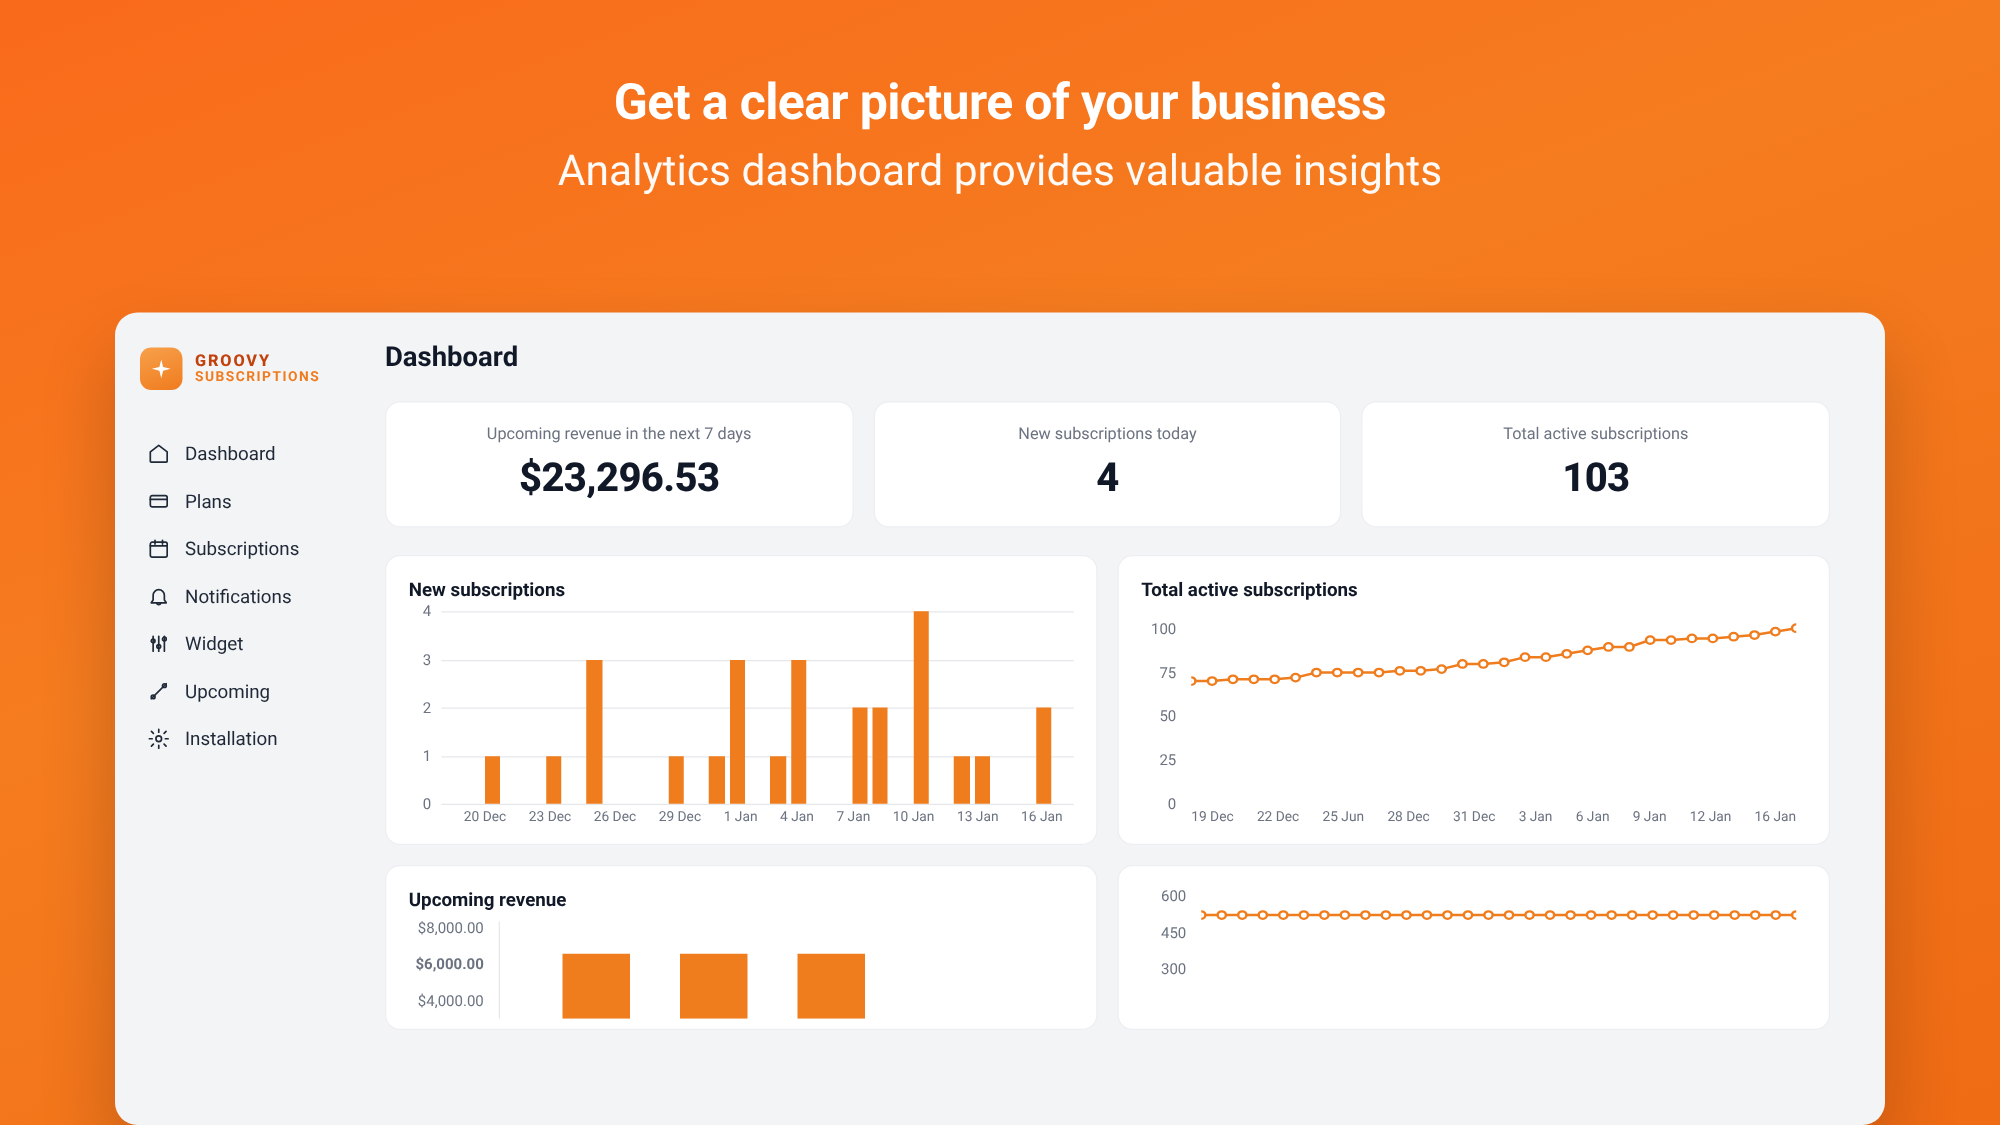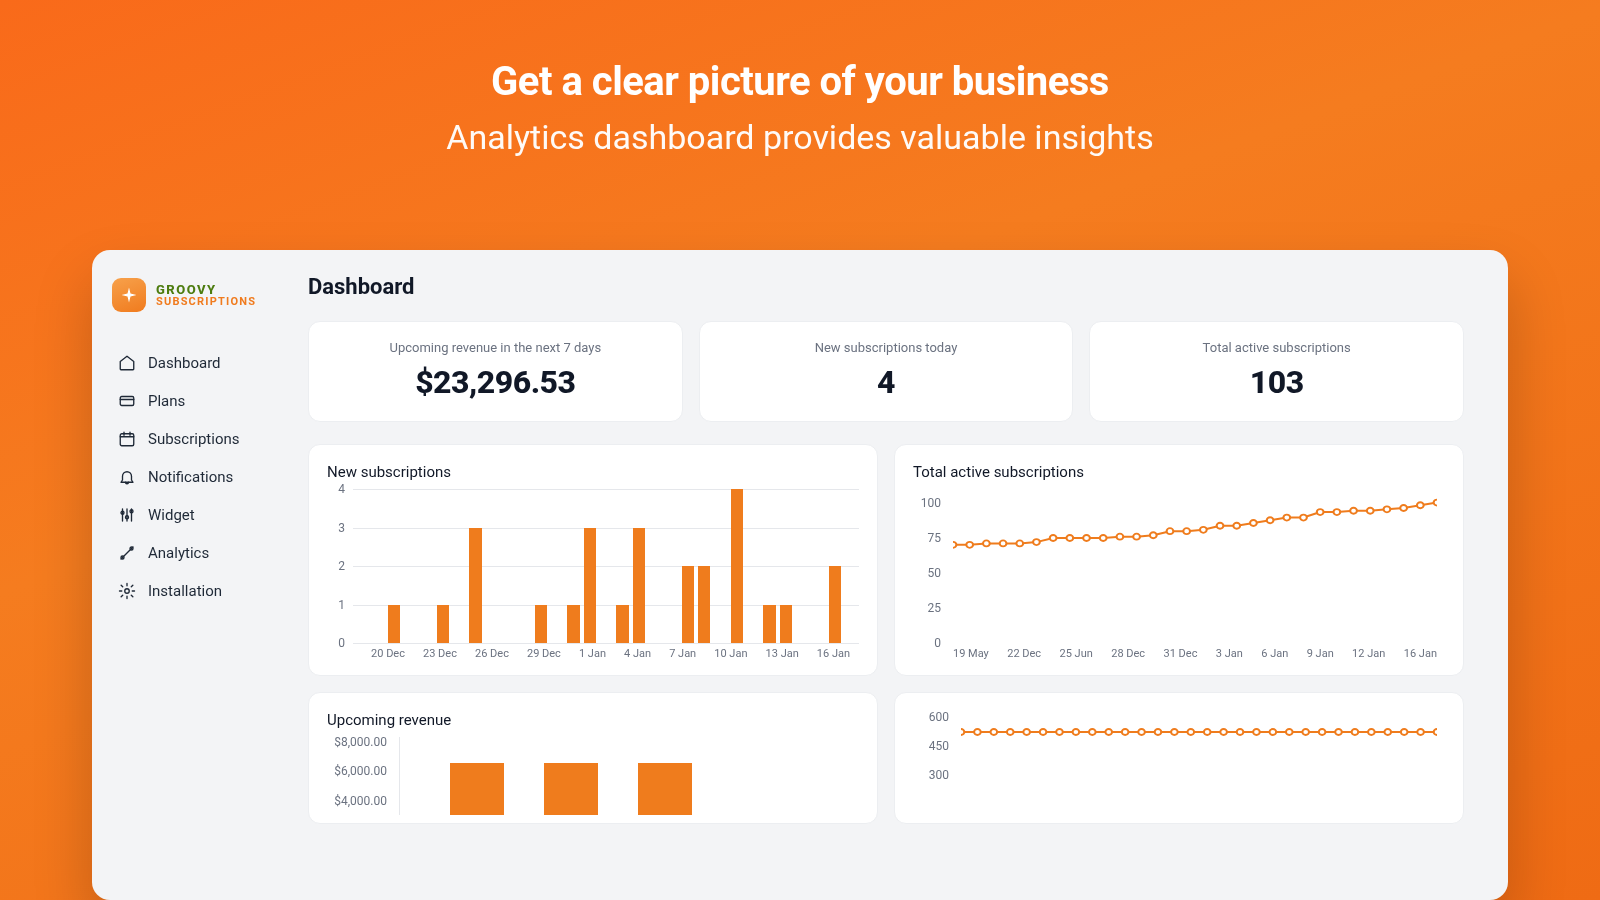--- a/index.html
+++ b/index.html
@@ -21,37 +21,37 @@
     border-radius: 18px;
     box-shadow: 0 30px 60px rgba(0,0,0,.20);
     display: flex;
     overflow: hidden;
   }
 
   .sidebar { width: 216px; padding: 28px 18px 0 20px; }
   .brand { display:flex; align-items:center; gap:10px; margin-bottom: 32px; }
   .brand-icon { width:34px; height:34px; border-radius:9px; background:linear-gradient(160deg,#f7a14b,#f07b1e); display:flex; align-items:center; justify-content:center; }
   .brand-text { line-height:1; }
-  .brand-text .t1 { font-weight:800; font-size:13px; letter-spacing:1.5px; color:#4d7c0f; }
+  .brand-text .t1 { font-weight:800; font-size:13px; letter-spacing:1.5px; color:#c2410c; }
   .brand-text .t2 { font-weight:700; font-size:11px; letter-spacing:1.2px; color:#f07b1e; }
   .nav-item { display:flex; align-items:center; gap:12px; padding:10px 6px; font-size:15px; color:#1f2937; cursor:pointer; border-radius:6px; }
   .nav-item .icon { width:18px; height:18px; display:flex; align-items:center; justify-content:center; }
   .nav-item svg { stroke:#1f2937; fill:none; stroke-width:1.8; stroke-linecap:round; stroke-linejoin:round; }
 
   .main { flex:1; padding: 24px 44px 0 0; }
   .page-title { font-size:22px; font-weight:700; color:#111827; margin-bottom: 22px; }
 
   .cards-row { display:flex; gap:16px; margin-bottom:22px;text-align:center; }
   .stat-card { background:#fff; border-radius:12px; padding:18px 22px 20px; flex:1; border:1px solid #eceef1; }
   .stat-label { font-size:13px; color:#6b7280; margin-bottom:8px; }
   .stat-value { font-size:32px; font-weight:800; color:#111827; letter-spacing:-0.5px; }
 
   .charts-grid { display:grid; grid-template-columns:1fr 1fr; gap:16px; }
   .chart-card { background:#fff; border-radius:12px; border:1px solid #eceef1; padding:18px 18px 8px; }
-  .chart-title { font-size:15px; font-weight:400; color:#111827; margin-bottom:8px; }
+  .chart-title { font-size:15px; font-weight:700; color:#111827; margin-bottom:8px; }
   .chart-body { position:relative; }
 
   
   .bar-chart { position:relative; height:178px; padding-left:26px; }
   .bar-y { position:absolute; left:0; top:0; bottom:24px; width:22px; font-size:12px; color:#6b7280; }
   .bar-y div { position:absolute; right:4px; transform:translateY(-50%); }
   .bar-grid { position:absolute; left:26px; right:0; top:0; bottom:24px; }
   .bar-grid .gl { position:absolute; left:0; right:0; border-top:1px solid #e5e7eb; }
   .bar-plot { position:absolute; left:26px; right:0; top:0; bottom:24px; display:flex; align-items:flex-end; }
   .bar-plot .bar { flex:1; margin:0 2px; background:#ef7c1d; }
@@ -147,21 +147,21 @@
       <span>Widget</span>
     </div>
     <div class="nav-item">
       <span class="icon">
           <svg viewBox="0 0 24 24" width="18" height="18">
             <path d="M4 20 L14 10 M20 4 L10 14"></path>
             <circle cx="6" cy="18" r="2"></circle>
             <circle cx="18" cy="6" r="2"></circle>
           </svg>
         </span>
-      <span>Analytics</span>
+      <span>Upcoming</span>
     </div>
     <div class="nav-item">
       <span class="icon">
           <svg viewBox="0 0 24 24" width="18" height="18">
             <circle cx="12" cy="12" r="3"></circle>
             <path d="M12 2 V5 M12 19 V22 M4.2 4.2 L6.3 6.3 M17.7 17.7 L19.8 19.8 M2 12 H5 M19 12 H22 M4.2 19.8 L6.3 17.7 M17.7 6.3 L19.8 4.2"></path>
           </svg>
         </span>
       <span>Installation</span>
     </div>
@@ -310,40 +310,40 @@
                 <circle cx="326.2068965517241" cy="19.090909090909097" r="3" fill="#fff" stroke="#ef7c1d" stroke-width="1.8"></circle>
                 <circle cx="341.0344827586207" cy="19.090909090909097" r="3" fill="#fff" stroke="#ef7c1d" stroke-width="1.8"></circle>
                 <circle cx="355.8620689655172" cy="17.727272727272727" r="3" fill="#fff" stroke="#ef7c1d" stroke-width="1.8"></circle>
                 <circle cx="370.6896551724138" cy="17.727272727272727" r="3" fill="#fff" stroke="#ef7c1d" stroke-width="1.8"></circle>
                 <circle cx="385.51724137931035" cy="16.36363636363637" r="3" fill="#fff" stroke="#ef7c1d" stroke-width="1.8"></circle>
                 <circle cx="400.34482758620686" cy="14.999999999999996" r="3" fill="#fff" stroke="#ef7c1d" stroke-width="1.8"></circle>
                 <circle cx="415.1724137931035" cy="12.272727272727268" r="3" fill="#fff" stroke="#ef7c1d" stroke-width="1.8"></circle>
                 <circle cx="430" cy="9.54545454545454" r="3" fill="#fff" stroke="#ef7c1d" stroke-width="1.8"></circle>
               </svg></div>
           <div class="line-x" id="line1-x">
-              <span>19 May</span>
+              <span>19 Dec</span>
               <span>22 Dec</span>
               <span>25 Jun</span>
               <span>28 Dec</span>
               <span>31 Dec</span>
               <span>3 Jan</span>
               <span>6 Jan</span>
               <span>9 Jan</span>
               <span>12 Jan</span>
               <span>16 Jan</span>
             </div>
         </div>
       </div>
 
       <div class="chart-card">
         <div class="chart-title">Upcoming revenue</div>
         <div class="bar-chart2">
           <div class="y2" id="bar2-y">
               <div style="top: 6%; margin-left: 14px;">$8,000.00</div>
-              <div style="top: 44%;">$6,000.00</div>
+              <div style="top: 44%; font-weight: bold;">$6,000.00</div>
               <div style="top: 82%;">$4,000.00</div>
             </div>
           <div class="plot2" id="bar2-plot">
               <div class="bar" style="height: 52px; margin-left: 50px;"></div>
               <div class="bar" style="height: 52px;"></div>
               <div class="bar" style="height: 52px;"></div>
             </div>
         </div>
       </div>
 

